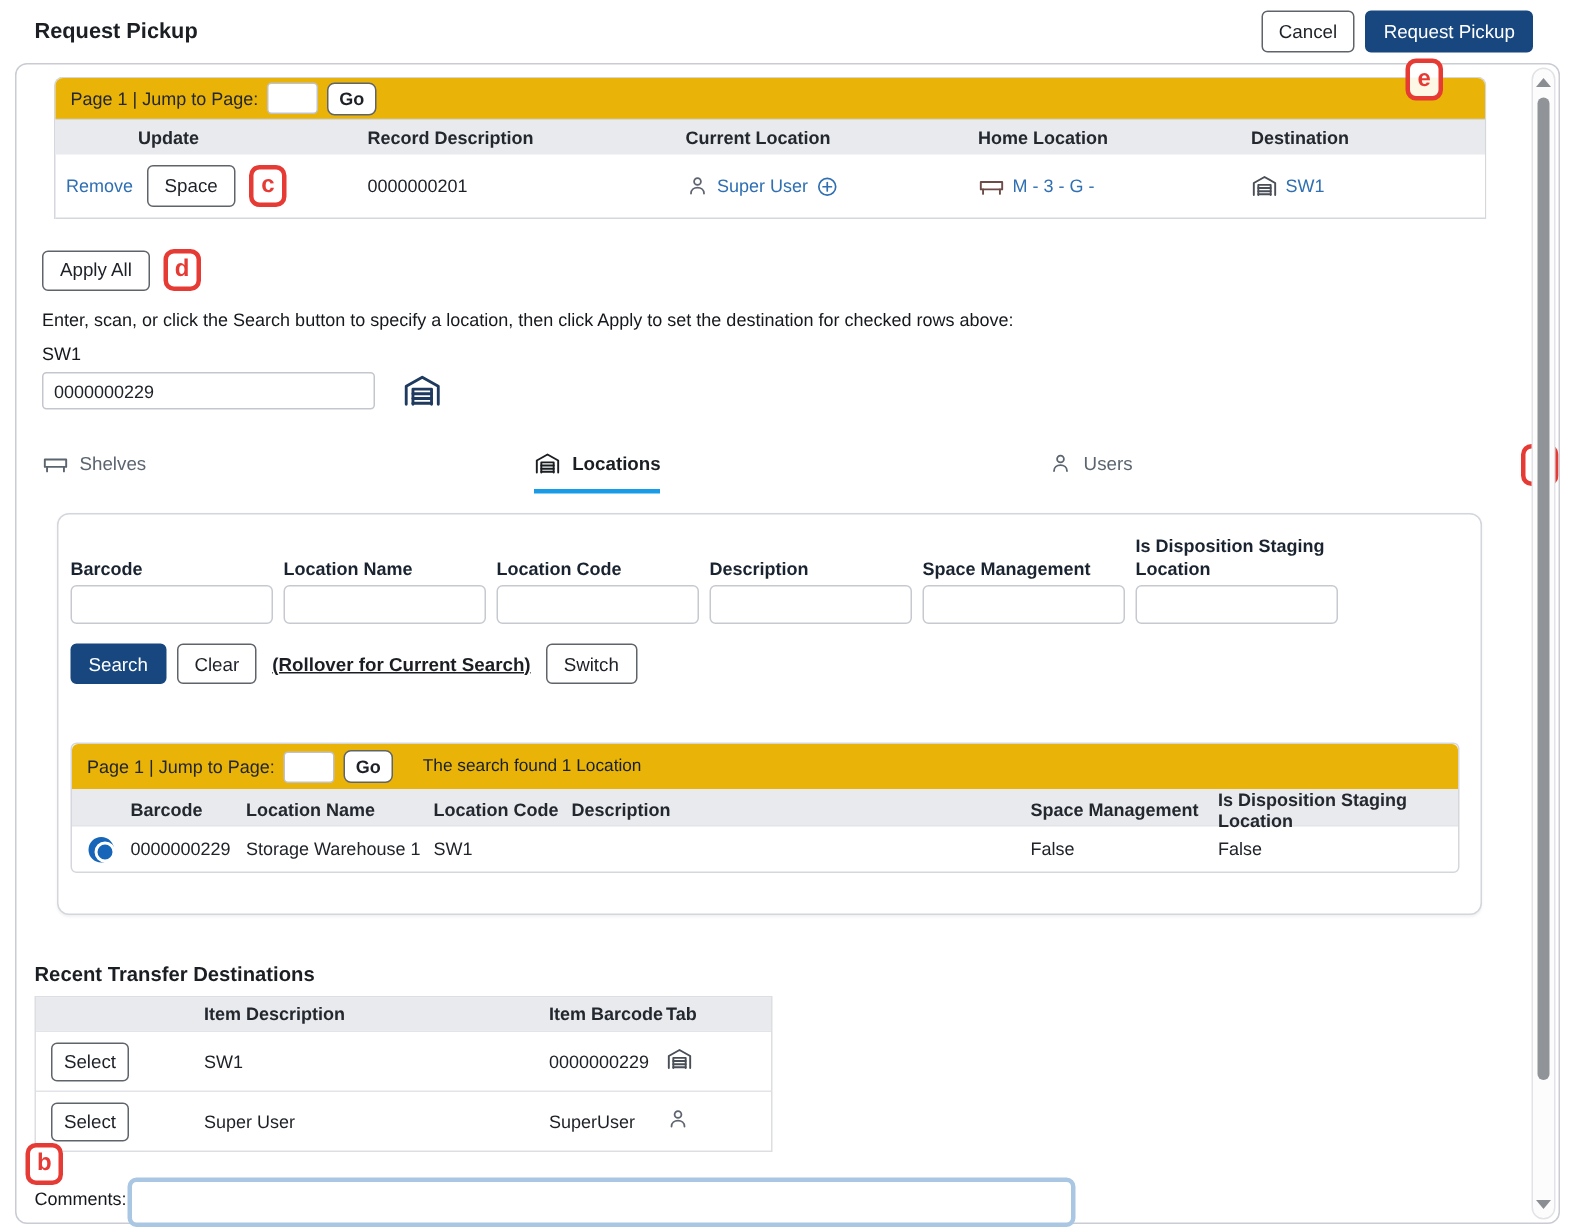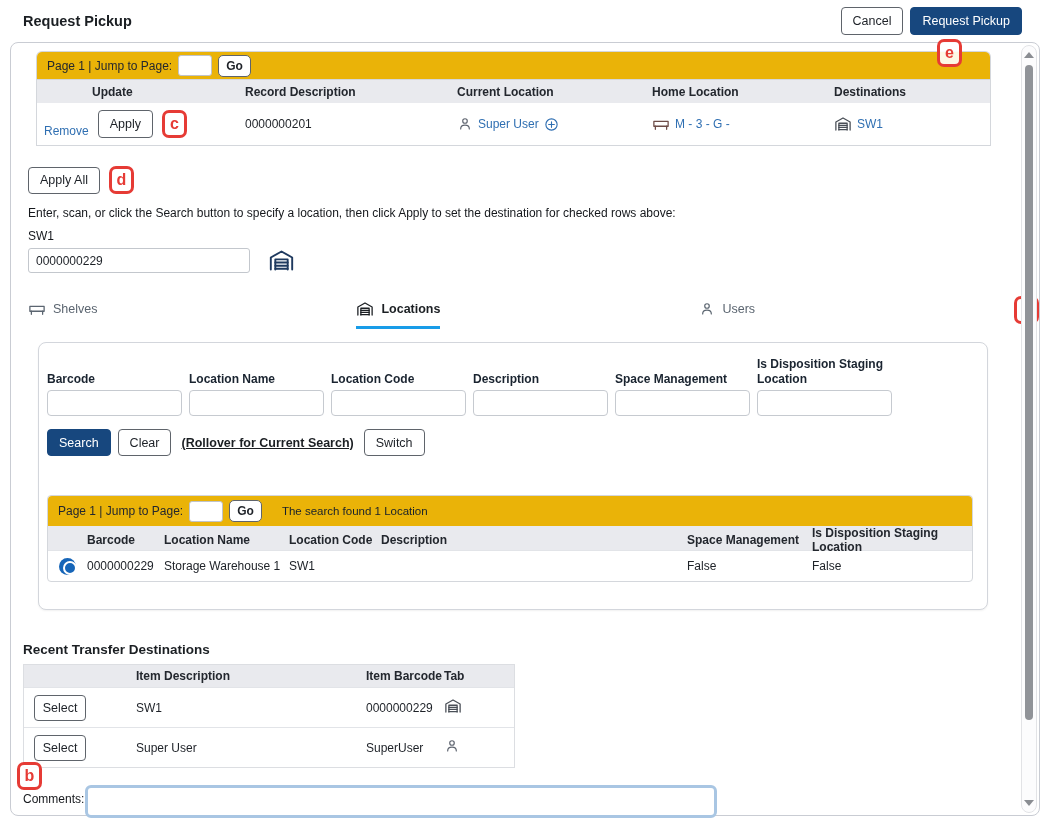--- a/index.html
+++ b/index.html
@@ -40,21 +40,21 @@
   .go-btn { height:22px; padding:0 7px; font-size:12px; font-weight:600; border-radius:5px; }
   .found-text { font-weight:normal; font-size:11.5px; margin-left:14px; color:#16202c; }
 
   
   .section-a { margin:8px 0 0 8px; width:955px; border:1px solid #d4d7dc; border-radius:6px 6px 0 0; border-bottom:none; }
   .section-a .pagebar { border:none; border-bottom:1px solid #d4d7dc; }
   .t1-head, .t1-row { display:grid; grid-template-columns:208px 212px 195px 182px 1fr; align-items:center; }
   .t1-head { background:#e9eaee; height:23px; font-size:12px; font-weight:600; color:#23272e; }
   .t1-head > div:first-child { padding-left:55px; }
   .t1-row { height:43px; border-bottom:1px solid #d4d7dc; font-size:12px; }
-  .cell-update { display:flex; align-items:flex-end; gap:9px; padding-left:7px; }
+  .cell-update { display:flex; align-items:center; gap:9px; padding-left:7px; }
   .link { color:#2f6fb2; cursor:pointer; }
   .blue-cell { display:flex; align-items:center; gap:5px; color:#2f6fb2; }
   .icon { display:inline-flex; flex:none; }
 
   
   .applyall-row { display:flex; align-items:center; gap:9px; margin-top:20px; }
   .applyall-row .btn { height:27px; }
   .instruction { margin-top:12px; font-size:12px; color:#15181c; }
   .entry-label { margin-top:9px; font-size:12px; color:#15181c; }
   .entry-row { display:flex; align-items:center; gap:18px; margin-top:4px; }
@@ -139,26 +139,26 @@
       <div class="pagebar">
         <span>Page 1 | Jump to Page:</span>
         <input type="text" style="">
         <button class="btn go-btn">Go</button>
       </div>
       <div class="t1-head">
         <div>Update</div>
         <div>Record Description</div>
         <div>Current Location</div>
         <div>Home Location</div>
-        <div>Destinations</div>
+        <div>Destination</div>
       </div>
       <div class="t1-row">
         <div class="cell-update">
           <span class="link">Remove</span>
-          <button class="btn" style="height:28px">Apply</button>
+          <button class="btn" style="height:28px">Space</button>
           <span class="ann">c</span>
         </div>
         <div>0000000201</div>
         <div class="blue-cell">
           <span class="icon" style="color:#5f6570">
               <svg width="16" height="16" viewBox="0 0 24 24" fill="none" stroke="currentColor" stroke-width="1.8" stroke-linecap="round">
     <circle cx="12" cy="7.5" r="3.4"></circle>
     <path d="M5.5 19.5 c0-3.8 3-5.8 6.5-5.8 s6.5 2 6.5 5.8"></path>
   </svg>
             </span>

